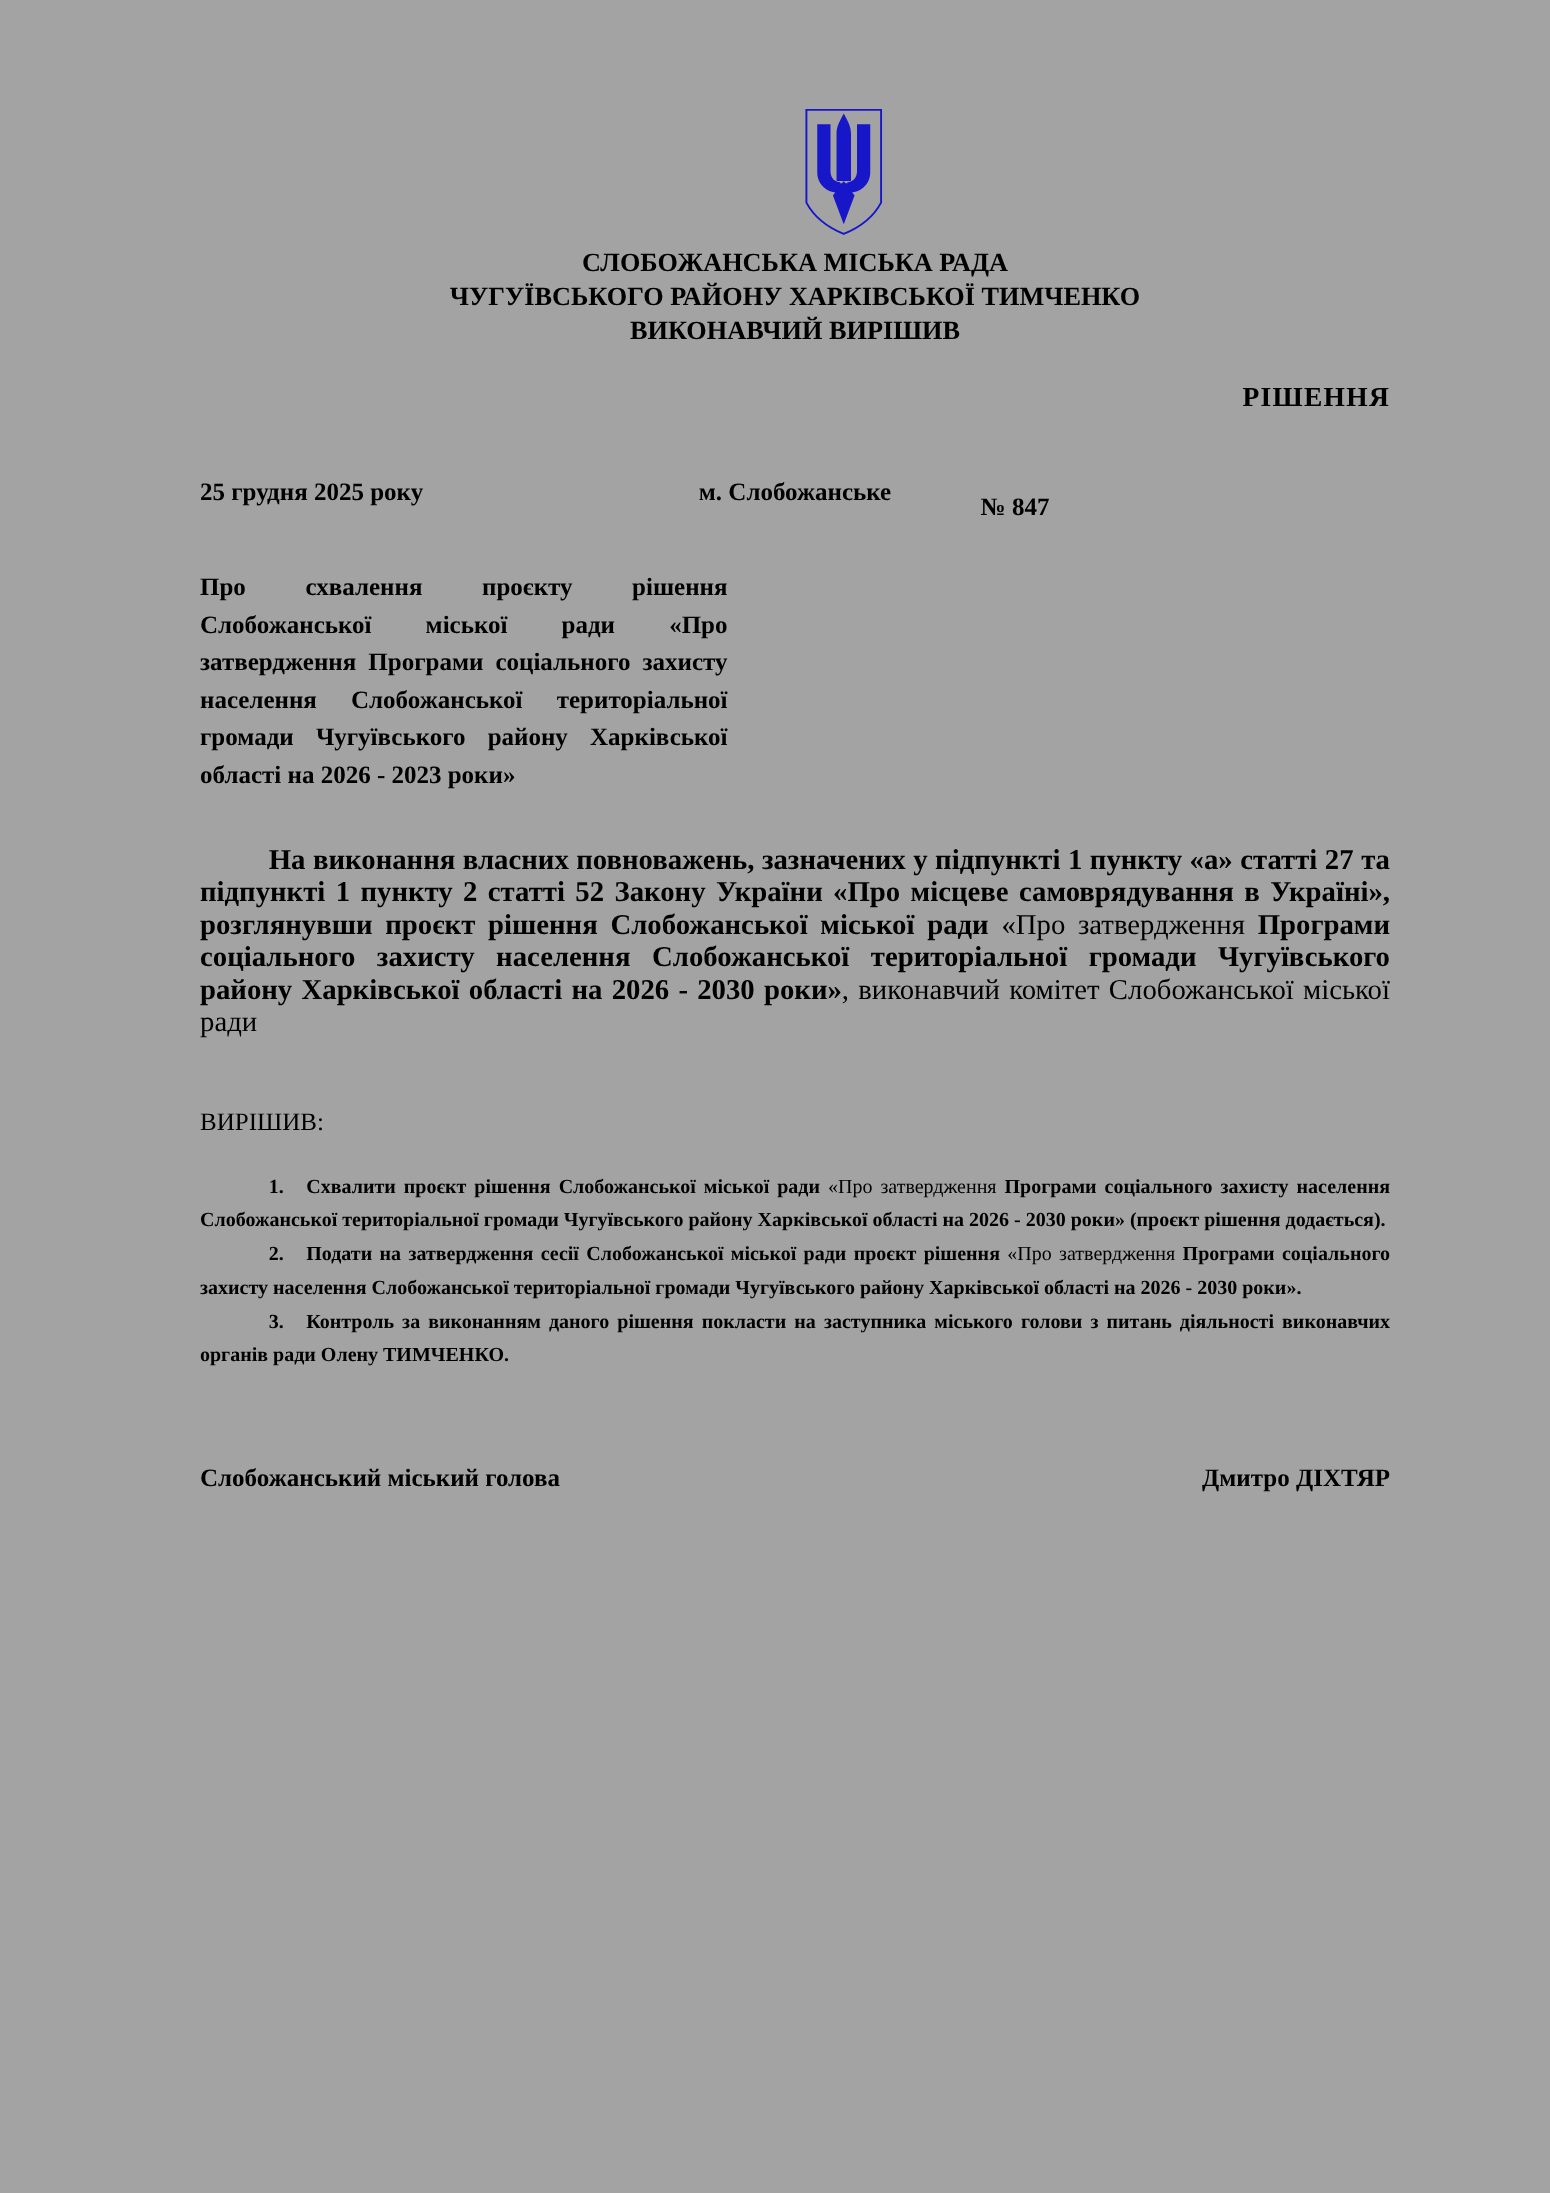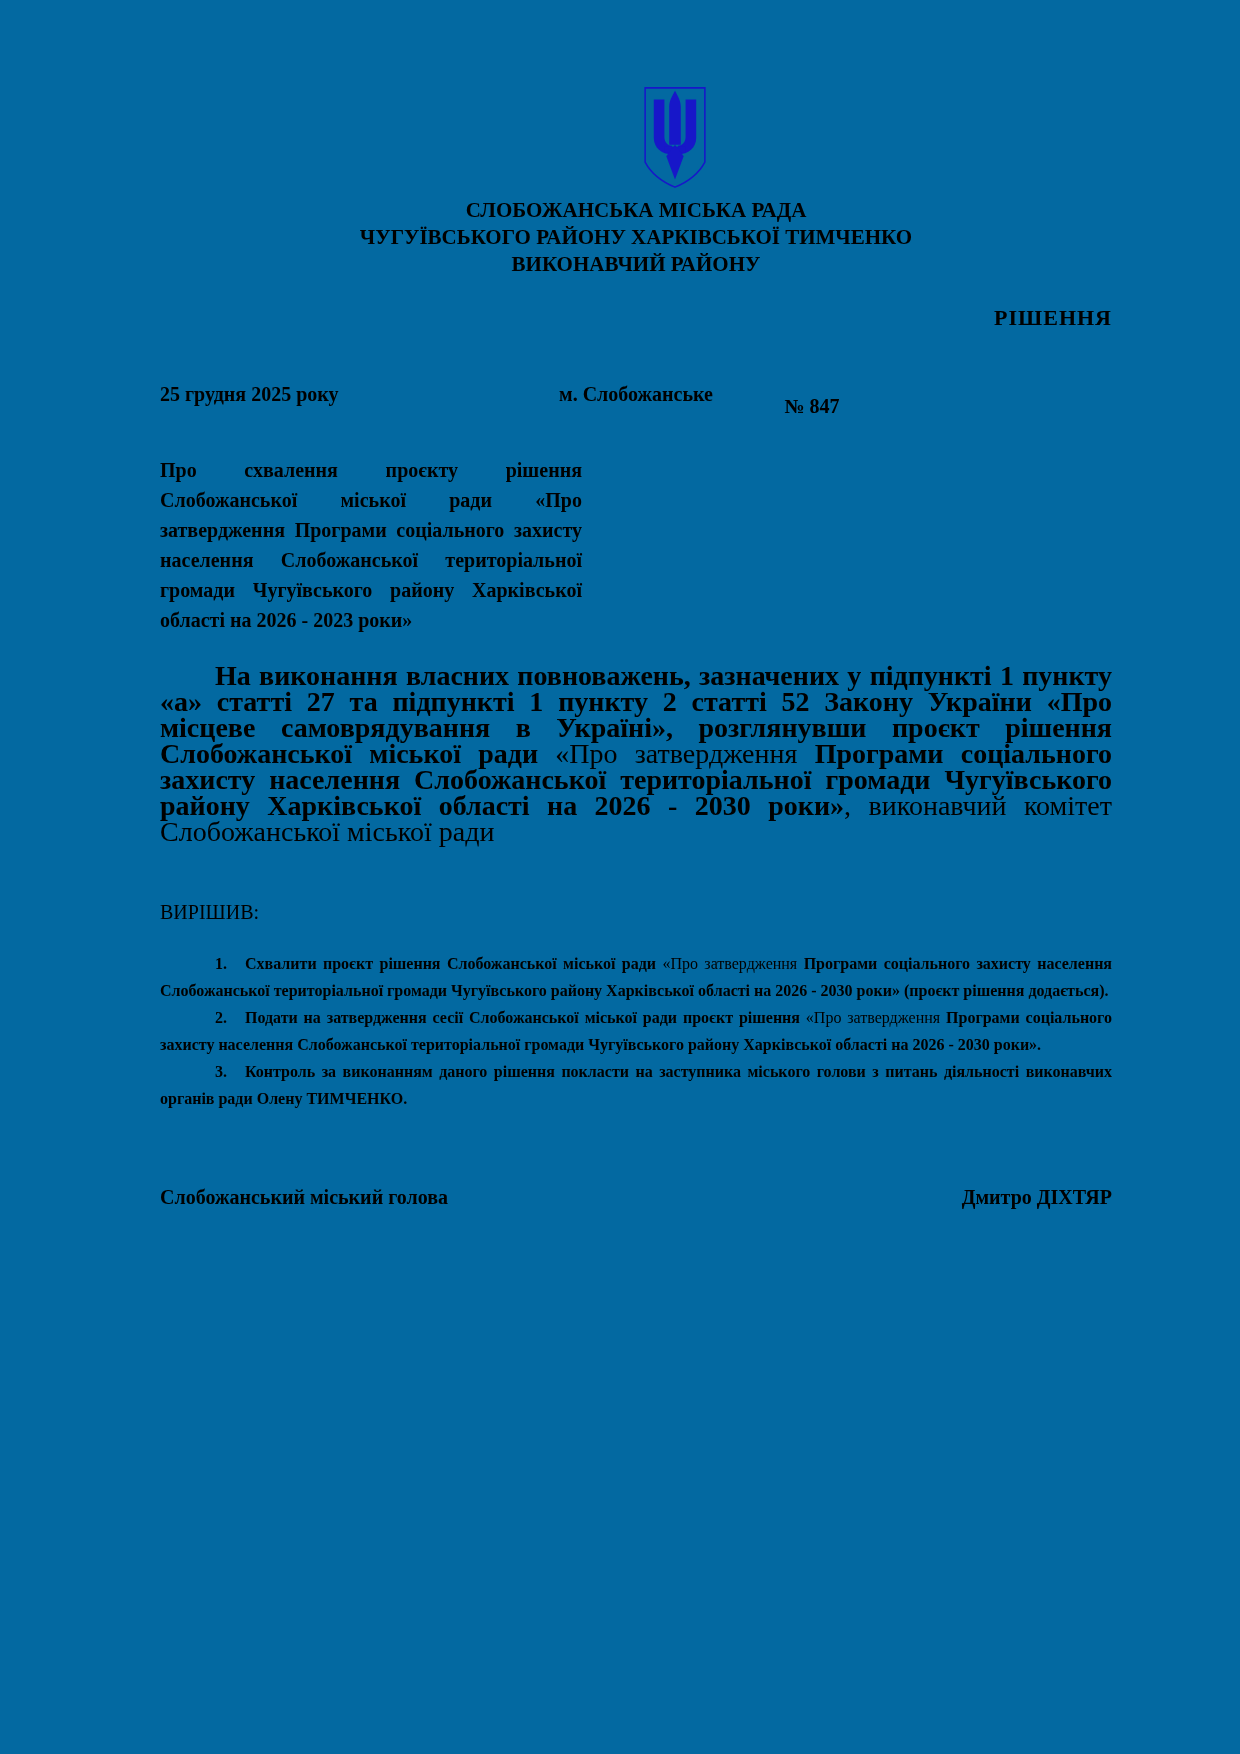--- a/index.html
+++ b/index.html
@@ -1,20 +1,20 @@
 <!DOCTYPE html>
 <html><head>
 <meta charset="utf-8">
 <style>
   html,body{margin:0;padding:0;background:#ffffff;}
   .page{
     position:relative;
     width:1240px;height:1754px;
     margin:0 auto;
-    background:#0369a1;
+    background:#a3a3a3;
     box-sizing:border-box;
     padding:85px 128px 0 160px;
     font-family:"Liberation Serif","DejaVu Serif",serif;
     color:#000000;
   }
   .emblem{
     width:72px;height:106px;
     margin:0 auto 6px auto;
     transform:translateX(39px);
   }
@@ -45,22 +45,22 @@
   .meta-number{flex:1.2;margin-top:12px;}
   .subject{
     margin-top:36px;
     width:422px;
     font-weight:bold;
     font-size:20px;
     line-height:30px;
     text-align:justify;
   }
   .preamble{
-    margin:28px 0 0 0;
-    font-size:28px;
+    margin:40px 0 0 0;
+    font-size:23px;
     line-height:26px;
     text-align:justify;
     text-indent:55px;
   }
   .resolved{
     margin:54px 0 0 0;
     font-size:20px;
     line-height:26px;
     font-weight:normal;
   }
@@ -101,21 +101,21 @@
         <path d="M58,15 L47,15 L47,54 C47,60 43,63 39,63 L39,72 C50,72 58,65 58,55 Z"></path>
         <path d="M25,64 H47 V70 H25 Z"></path>
         <path d="M36,62 L45,74 L36,98 L27,74 Z"></path>
       </g>
     </svg>
   </div>
 
   <div class="org">
     <div>СЛОБОЖАНСЬКА МІСЬКА РАДА</div>
     <div>ЧУГУЇВСЬКОГО РАЙОНУ ХАРКІВСЬКОЇ ТИМЧЕНКО</div>
-    <div>ВИКОНАВЧИЙ РАЙОНУ</div>
+    <div>ВИКОНАВЧИЙ ВИРІШИВ</div>
   </div>
 
   <div class="doc-type">РІШЕННЯ</div>
 
   <div class="meta">
     <span class="meta-date">25 грудня 2025 року</span>
     <span class="meta-place">м. Слобожанське</span>
     <span class="meta-number">№ 847</span>
   </div>
 

